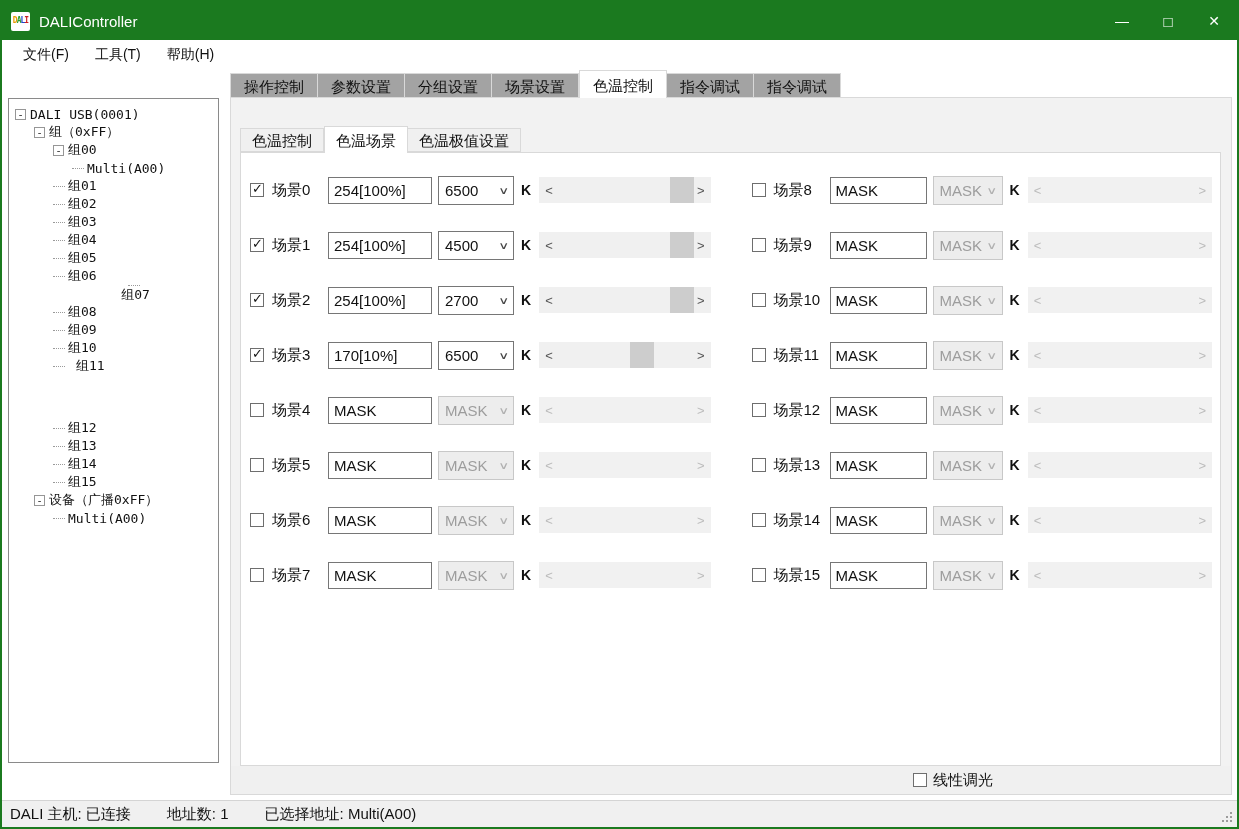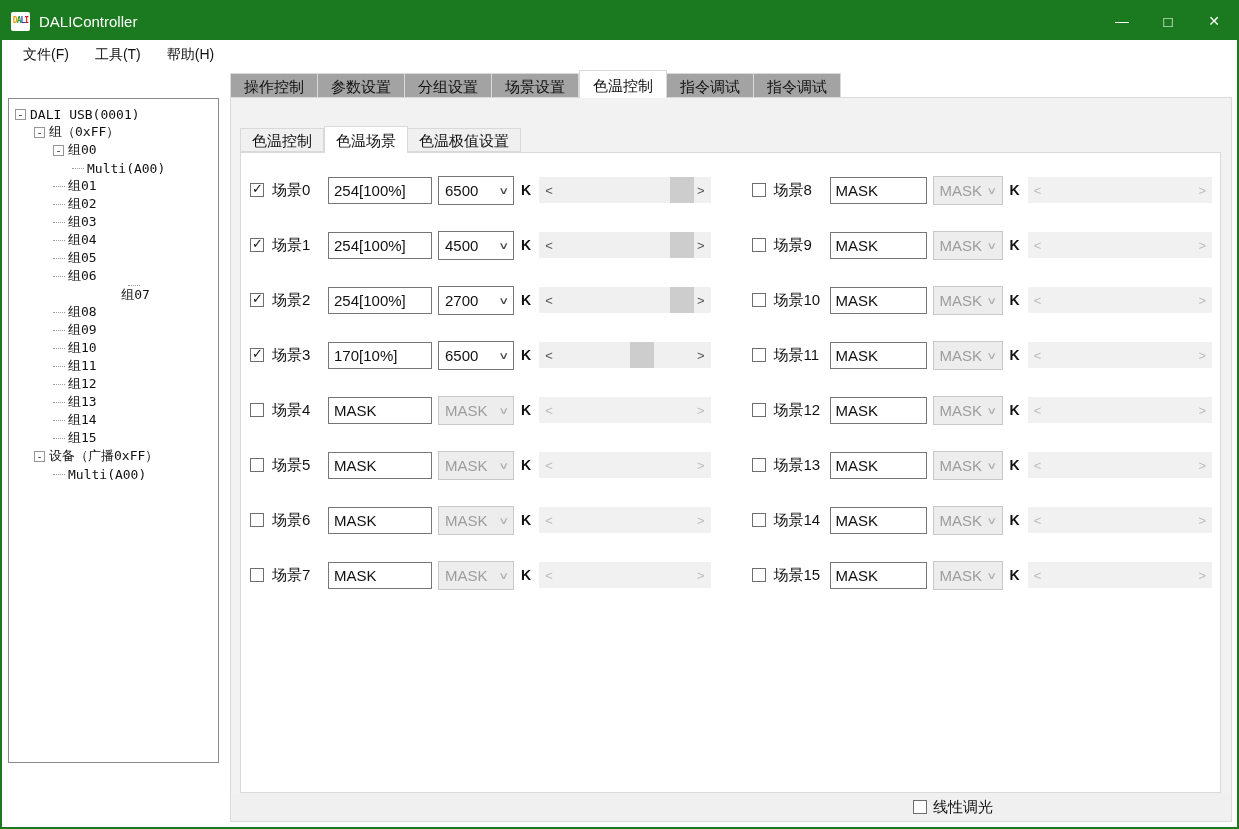--- a/index.html
+++ b/index.html
@@ -213,27 +213,27 @@
 
           <span class="tlbl">组09</span>
         </div>
 
         <div class="tnode" style="padding-left: 44px;">
           <span class="tdash"></span>
 
           <span class="tlbl">组10</span>
         </div>
 
-        <div class="tnode" style="padding-left: 44px;">
+        <div class="tnode" style="padding-left: 44px; gap: 8px;">
           <span class="tdash"></span>
 
           <span class="tlbl">组11</span>
         </div>
 
-        <div class="tnode" style="padding-left: 44px;">
+        <div class="tnode" style="padding-left: 44px; margin-top: 44px;">
           <span class="tdash"></span>
 
           <span class="tlbl">组12</span>
         </div>
 
         <div class="tnode" style="padding-left: 44px;">
           <span class="tdash"></span>
 
           <span class="tlbl">组13</span>
         </div>
@@ -567,14 +567,20 @@
       </div>
 
       <div class="page-bottom">
         <span class="cb"></span>
         <span class="lbl">线性调光</span>
       </div>
     </div>
 
   </div>
 
+  <div class="statusbar">
+    <span>DALI 主机: 已连接</span>
+    <span>地址数: 1</span>
+    <span>已选择地址: Multi(A00)</span>
+    <span class="grip"></span>
+  </div>
 
 </div>
 
 </body></html>

